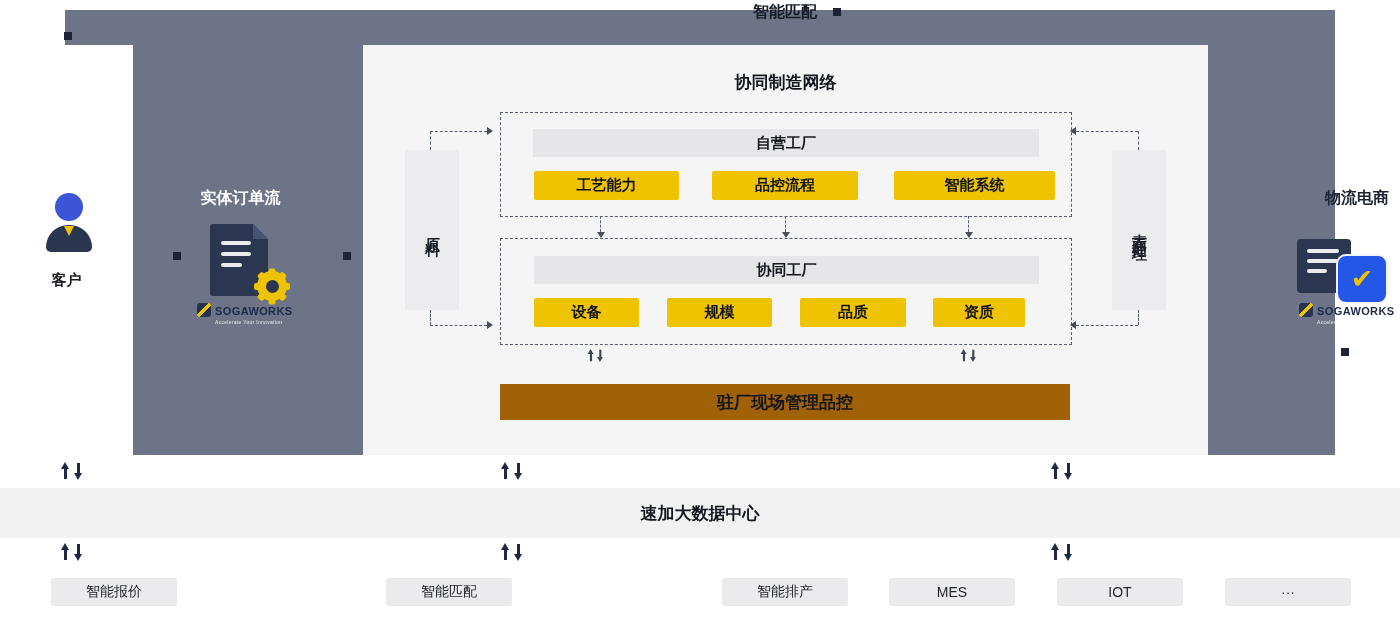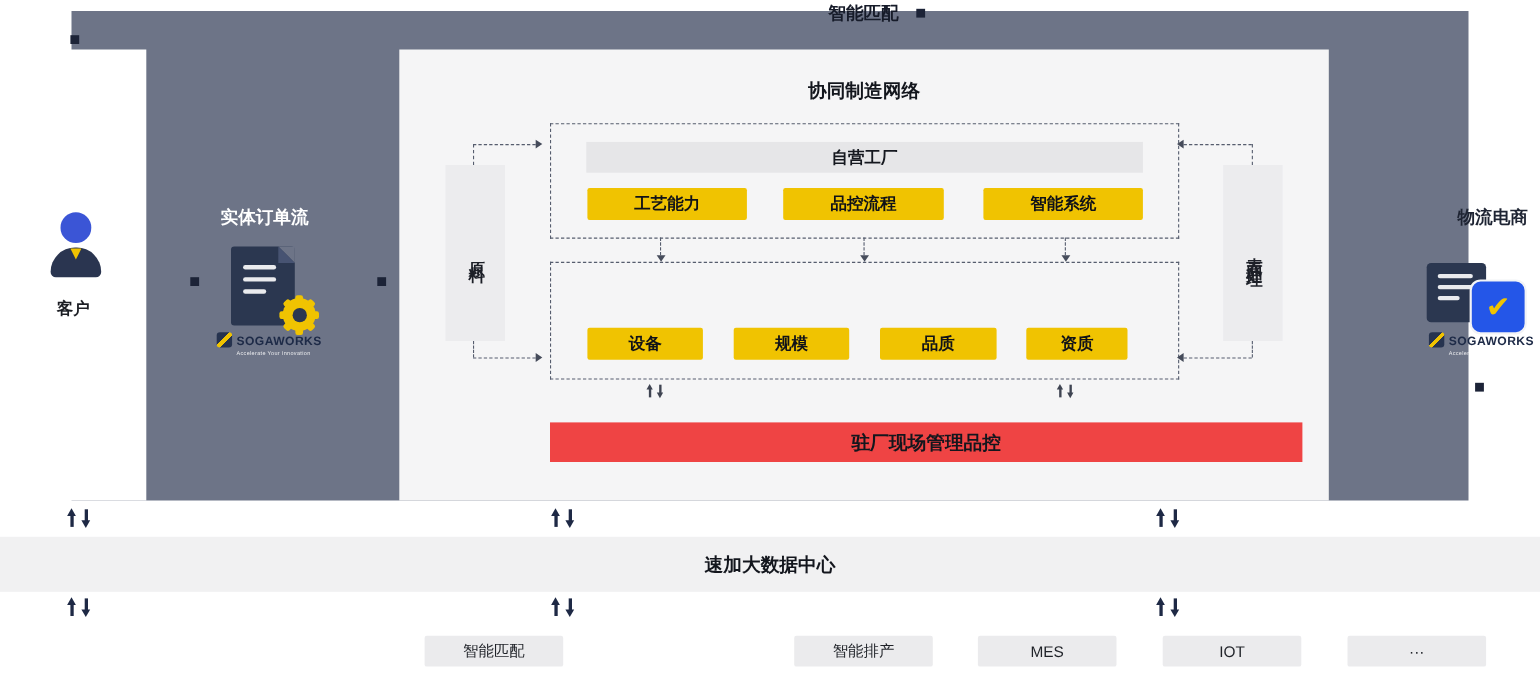--- a/index.html
+++ b/index.html
@@ -52,21 +52,21 @@
 
   
   .panel-title{position:absolute;left:0;top:26px;width:100%;text-align:center;font-size:17px;font-weight:bold;color:#13161d;}
   .vert-box{position:absolute;width:54px;height:160px;background:#ececee;display:flex;align-items:center;justify-content:center;
             writing-mode:vertical-lr;text-orientation:upright;letter-spacing:4px;font-size:15px;font-weight:600;color:#1c1f27;}
   .dash-box{position:absolute;border:1px dashed #565d6e;}
   .fbar{position:absolute;height:28px;background:#e6e6e8;display:flex;align-items:center;justify-content:center;
         font-size:15px;font-weight:600;color:#15181f;}
   .ychip{position:absolute;height:29px;background:#f0c301;border-radius:2px;display:flex;align-items:center;justify-content:center;
          font-size:15px;font-weight:600;color:#101218;}
-  .qc-bar{position:absolute;left:137px;top:339px;width:684px;height:36px;background:#ef4444;display:flex;align-items:center;
+  .qc-bar{position:absolute;left:137px;top:339px;width:570px;height:36px;background:#a16207;display:flex;align-items:center;
           justify-content:center;font-size:17px;font-weight:bold;color:#13161d;}
 
   .dash-h{position:absolute;border-top:1px dashed #565d6e;}
   .dash-v{position:absolute;border-left:1px dashed #565d6e;}
   .ah-r{position:absolute;width:0;height:0;border-top:4px solid transparent;border-bottom:4px solid transparent;border-left:6px solid #454b5a;}
   .ah-l{position:absolute;width:0;height:0;border-top:4px solid transparent;border-bottom:4px solid transparent;border-right:6px solid #454b5a;}
   .flow-down{position:absolute;width:0;height:16px;border-left:1px dashed #565d6e;}
   .flow-down::after{content:"";position:absolute;left:-4.5px;bottom:-6px;width:0;height:0;
       border-left:4px solid transparent;border-right:4px solid transparent;border-top:6px solid #474d5c;}
 
@@ -97,28 +97,29 @@
   <div class="center-panel">
     <div class="panel-title">协同制造网络</div>
 
     <div class="vert-box" style="left:42px;top:105px">原料</div>
     <div class="vert-box" style="left:749px;top:105px">表面处理</div>
 
     <div class="dash-box" style="left:137px;top:67px;width:570px;height:103px">
       <div class="fbar" style="left:32px;top:16px;width:506px">自营工厂</div>
       <div class="ychip" style="left:211px;top:58px;width:146px">品控流程</div>
       <div class="ychip" style="left:33px;top:58px;width:145px">工艺能力</div>
-      <div class="ychip" style="left:393px;top:58px;width:145px">智能系统</div>
+      <div class="ychip" style="left:393px;top:58px;width:161px">智能系统</div>
     </div>
 
     <div class="flow-down" style="left:237px;top:171px"></div>
     <div class="flow-down" style="left:422px;top:171px"></div>
     <div class="flow-down" style="left:605px;top:171px"></div>
 
     <div class="dash-box" style="left:137px;top:193px;width:570px;height:105px">
+      <div class="fbar" style="left:33px;top:17px;width:505px">协同工厂</div>
       <div class="ychip" style="left:33px;top:59px;width:105px">设备</div>
       <div class="ychip" style="left:166px;top:59px;width:105px">规模</div>
       <div class="ychip" style="left:299px;top:59px;width:106px">品质</div>
       <div class="ychip" style="left:432px;top:59px;width:92px">资质</div>
     </div>
 
     <div class="sync small" style="left:224px;top:304px">
       <span class="arrv up"></span>
         <span class="arrv down"></span>
     </div>
@@ -214,19 +215,20 @@
       <span class="arrv up"></span>
       <span class="arrv down"></span>
     </div>
   <div class="sync" style="left:1050px;top:543px">
       <span class="arrv up"></span>
       <span class="arrv down"></span>
     </div>
 
   <div class="dc-band">速加大数据中心</div>
 
+  <div class="module" style="left:51px">智能报价</div>
   <div class="module" style="left:386px">智能匹配</div>
   <div class="module" style="left:889px">MES</div>
   <div class="module" style="left:722px">智能排产</div>
   <div class="module" style="left:1057px">IOT</div>
   <div class="module" style="left:1225px">···</div>
 
 </div>
 
 </body></html>

